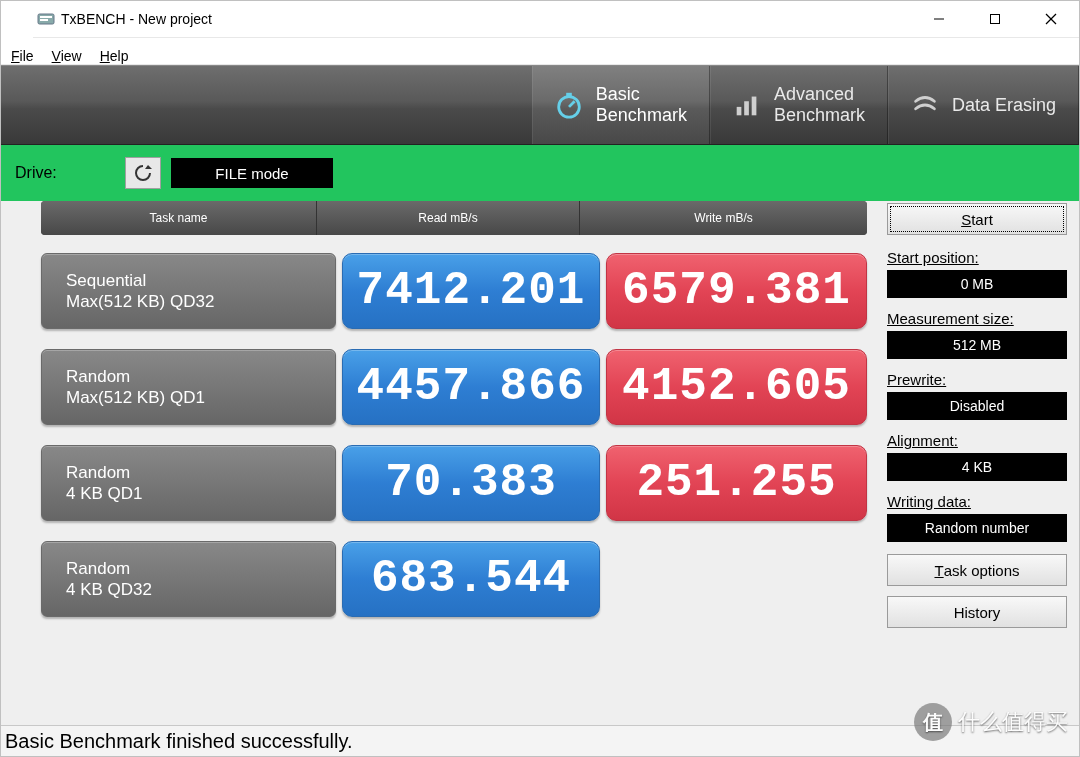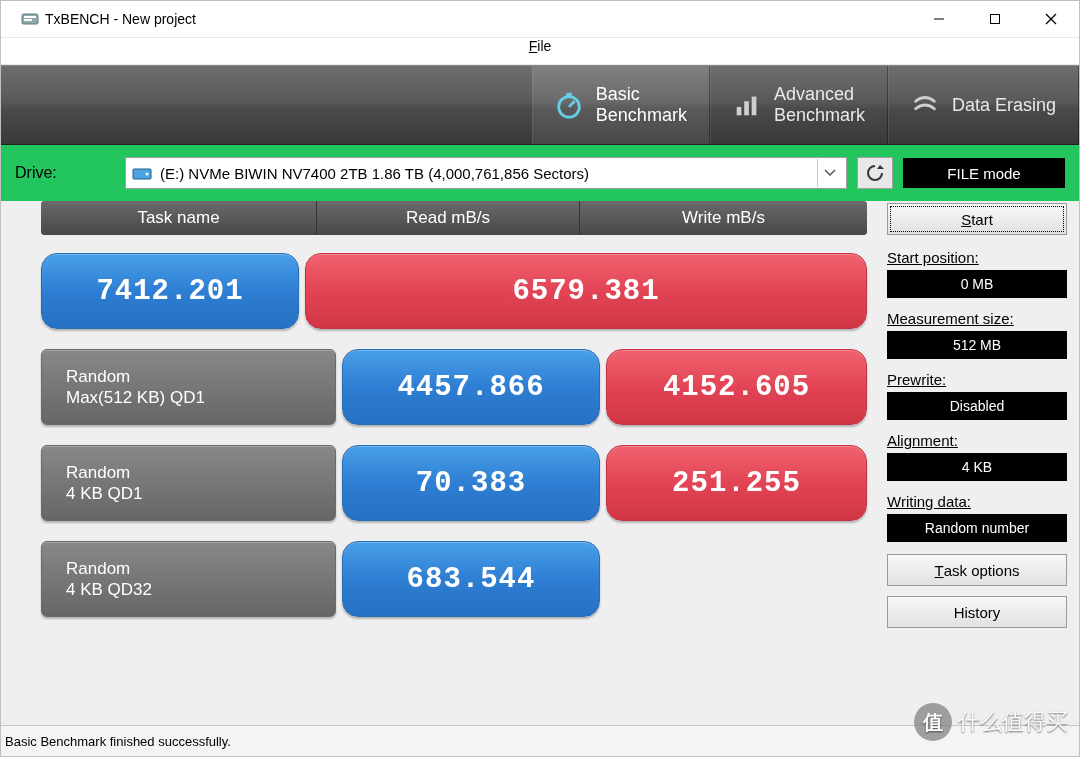--- a/index.html
+++ b/index.html
@@ -19,22 +19,23 @@
     display: flex;
     flex-direction: column;
     border: 1px solid #c0c0c0;
   }
   
   .titlebar {
     height: 36px;
     background: #fff;
     display: flex;
     align-items: center;
-    padding-left: 20px;
+    padding-left: 4px;
     border-bottom: 1px solid #e8e8e8;
+    margin-left: 32px;
   }
   .titlebar .app-icon {
     width: 18px;
     height: 18px;
     margin-right: 6px;
     display: flex;
     align-items: center;
     justify-content: center;
   }
   .titlebar .title {
@@ -47,27 +48,26 @@
     height: 36px;
     display: flex;
     align-items: center;
     justify-content: center;
     color: #000;
   }
   
   .menubar {
     height: 26px;
     display: flex;
-    align-items: center;
+    align-items: flex-end;
     padding: 0 10px;
     gap: 18px;
     font-size: 14px;
     color: #000;
     border-bottom: 1px solid #e8e8e8;
-    flex-direction: column;
   }
   .menubar .menu-item .u { text-decoration: underline; }
   
   .tabbar {
     height: 78px;
     background: linear-gradient(to bottom, #6e6e6e 0%, #595959 45%, #4a4a4a 55%, #393939 100%);
     display: flex;
     align-items: stretch;
     border-top: 1px solid #888;
     border-bottom: 1px solid #222;
@@ -156,21 +156,21 @@
   .results-pane {
     flex: 1;
     display: flex;
     flex-direction: column;
   }
   .results-header {
     display:flex;
     height: 34px;
     background: #555;
     color: #fff;
-    font-size: 17px;
+    font-size: 12px;
     align-items: stretch;
     border-radius: 4px;
     margin-bottom: 18px;
   }
   .results-header > div {
     display:flex; align-items:center; justify-content:center;
   }
   .col-task  { width: 275px; border-right: 1px solid #333; border-top-left-radius:4px; border-bottom-left-radius:4px; background: linear-gradient(to bottom,#6a6a6a,#484848); }
   .col-read  { width: 262px; border-right: 1px solid #333; background: linear-gradient(to bottom,#6a6a6a,#484848); }
   .col-write { flex:1; background: linear-gradient(to bottom,#6a6a6a,#484848); border-top-right-radius:4px; border-bottom-right-radius:4px; }
@@ -191,23 +191,23 @@
     line-height: 1.25;
     display:flex;
     flex-direction: column;
     justify-content: center;
     padding-left: 24px;
     white-space: pre-line;
     box-shadow: 0 2px 2px rgba(0,0,0,0.25), inset 0 1px 0 rgba(255,255,255,0.25);
   }
   .read-cell, .write-cell {
     width: 256px;
-    border-radius: 16px;
-    display:flex; align-items:center; justify-content:center;
-    font-size: 29px;
+    border-radius: 10px;
+    display:flex; align-items:center; justify-content:center;
+    font-size: 46px;
     font-weight: 700;
     font-family: "Consolas", "Courier New", monospace;
     letter-spacing: 1px;
     color:#fff;
     box-shadow: 0 2px 2px rgba(0,0,0,0.25), inset 0 1px 0 rgba(255,255,255,0.25);
   }
   .read-cell {
     background: linear-gradient(to bottom, #49a0e8 0%, #2e7ed3 50%, #2671c3 100%);
     border: 1px solid #2a6cb3;
   }
@@ -256,21 +256,21 @@
     color:#000;
     display:flex; align-items:center; justify-content:center;
     margin-bottom: 10px;
   }
   .win-btn2 .u { text-decoration: underline; }
   
   .statusbar {
     height: 30px;
     background: #f4f4f4;
     border-top: 1px solid #c8c8c8;
-    font-size: 13px;
+    font-size: 20px;
     color: #000;
     display:flex;
     align-items:center;
     padding-left: 4px;
   }
   
   .watermark {
     position: absolute;
     right: 12px;
     bottom: 16px;
@@ -360,53 +360,40 @@
         <svg viewBox="0 0 32 32">
               <path d="M6 12 Q16 4 26 12 M6 20 Q16 12 26 20" fill="none" stroke="#cfcfcf" stroke-width="3" stroke-linecap="round"></path>
             </svg>
       </span>
       <span class="tab-label">Data Erasing</span>
     </div>
   </div>
 
   <div class="drive-row">
     <span class="drive-label">Drive:</span>
-    <div class="drive-select">
-      <span class="drive-icon">
-        <svg viewBox="0 0 20 18">
-              <rect x="1" y="5" width="18" height="10" rx="1" fill="#4da3e0" stroke="#1a5f92"></rect>
-              <circle cx="15" cy="10" r="1.5" fill="#fff"></circle>
-            </svg>
-      </span>
-      <span>(E:) NVMe BIWIN NV7400 2TB  1.86 TB (4,000,761,856 Sectors)</span>
-      <span class="spacer"></span>
-      <span class="drive-chevron">
-        <svg width="12" height="8">
-              <polyline points="1,1 6,6 11,1" fill="none" stroke="currentColor" stroke-width="1.5"></polyline>
-            </svg>
-      </span>
-    </div>
     <div class="refresh-btn">
       <svg width="20" height="20" viewBox="0 0 20 20">
             <path d="M10 3 a7 7 0 1 0 7 7" fill="none" stroke="#333" stroke-width="2"></path>
             <polygon points="15,2 19,6 12,6" fill="#333"></polygon>
           </svg>
     </div>
     <div class="file-mode-btn">FILE mode</div>
   </div>
 
   <div class="body">
     <div class="results-pane">
       <div class="results-header">
         <div class="col-task">Task name</div>
         <div class="col-read">Read mB/s</div>
         <div class="col-write">Write mB/s</div>
       </div>
 
       <div class="result-row">
+        <div class="task-cell">Sequential
+Max(512 KB) QD32</div>
         <div class="read-cell">7412.201</div>
         <div class="write-cell">6579.381</div>
       </div>
       <div class="result-row">
         <div class="task-cell">Random
 Max(512 KB) QD1</div>
         <div class="read-cell">4457.866</div>
         <div class="write-cell">4152.605</div>
       </div>
       <div class="result-row">

